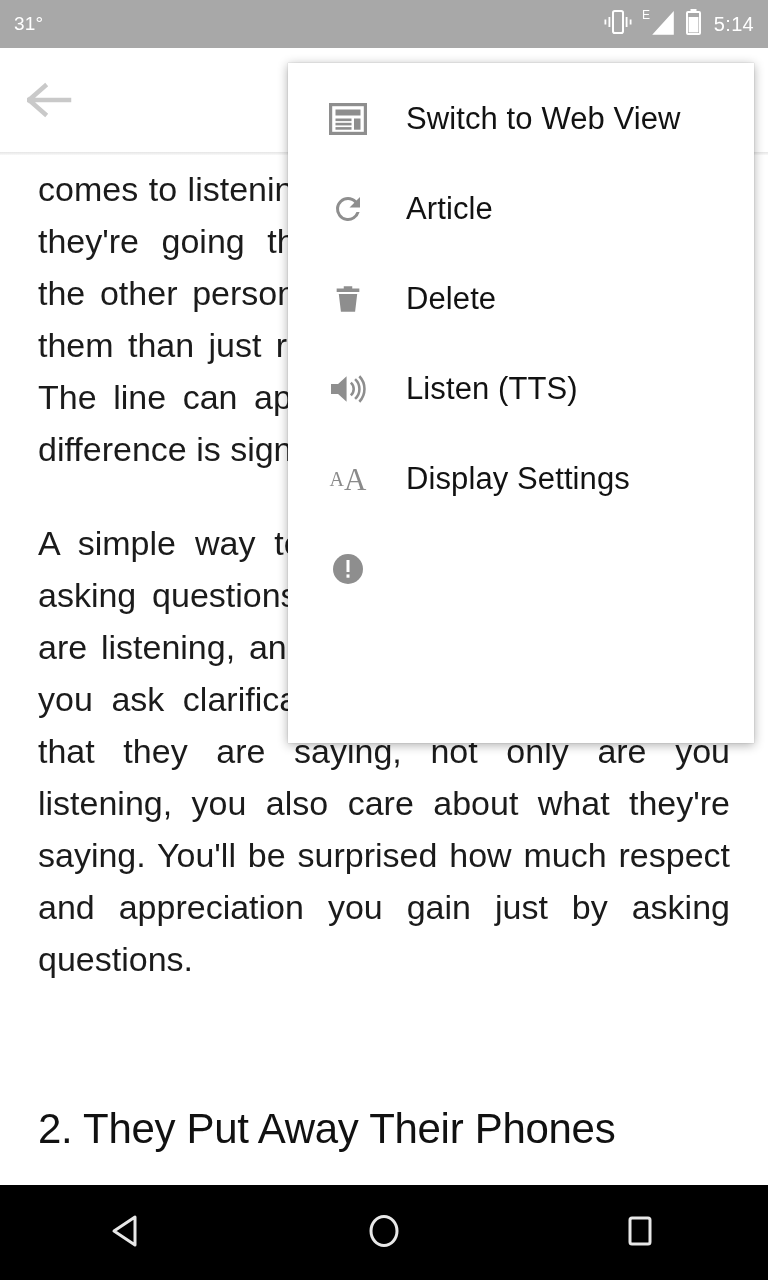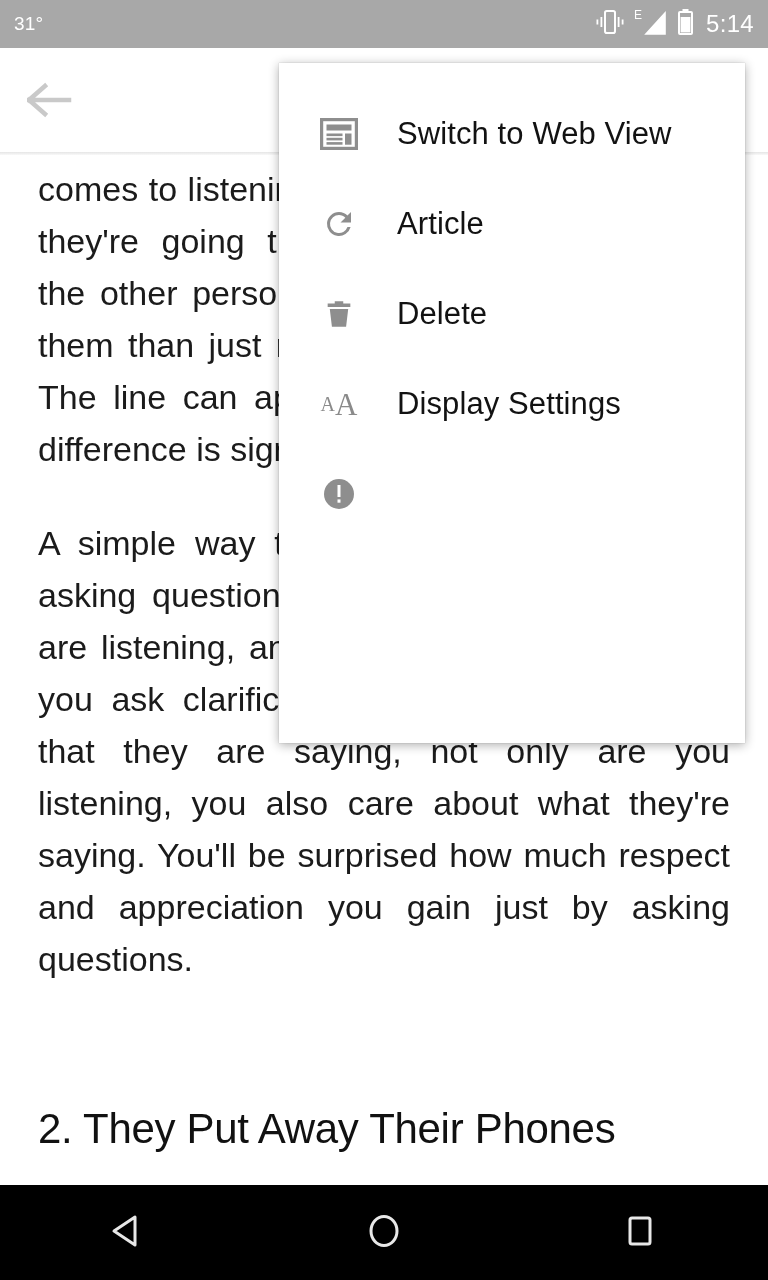--- a/index.html
+++ b/index.html
@@ -13,21 +13,21 @@
 
   
   #status-bar {
     position:absolute; top:0; left:0; width:768px; height:48px;
     background:#a8a8a8; color:#ffffff;
     display:flex; align-items:center; justify-content:space-between;
     padding:0 14px;
   }
   #status-left { font-size:19px; letter-spacing:.2px; display:flex; align-items:flex-start; }
   #status-right { display:flex; align-items:center; gap:9px; }
-  #status-right .clock { font-size:24px; letter-spacing:.3px; margin-left:3px; }
+  #status-right .clock { font-size:20px; letter-spacing:.3px; margin-left:3px; }
   .sicon { display:block; }
 
   
   #toolbar {
     position:absolute; top:48px; left:0; width:768px; height:107px;
     background:#ffffff;
   }
   #back-button {
     position:absolute; left:26px; top:30px;
     width:48px; height:48px;
@@ -58,24 +58,24 @@
   }
 
   
   #toolbar-shadow {
     position:absolute; top:152px; left:0; width:768px; height:4px;
     background:linear-gradient(to bottom, rgba(0,0,0,.10), rgba(0,0,0,0));
   }
 
   
   #overflow-menu {
-    position:absolute; left:279px; top:63px; width:466px; height:680px;
+    position:absolute; left:288px; top:63px; width:466px; height:680px;
     background:#ffffff;
     box-shadow:0 2px 10px rgba(0,0,0,.32), 0 0 1px rgba(0,0,0,.25);
-    padding:26px 0 24px 0;
+    padding:11px 0 24px 0;
   }
   .menu-item {
     height:90px; display:flex; align-items:center;
     padding-left:38px; cursor:pointer;
   }
   .menu-icon {
     width:44px; height:44px; flex:0 0 44px;
     display:flex; align-items:center; justify-content:center;
     color:#757575;
   }
@@ -182,20 +182,31 @@
 
     <div class="menu-item">
       <span class="menu-icon">
         <svg width="34" height="36" viewBox="0 0 24 24" fill="#8e8e8e">
           <path d="M9 3h6v1.5h5V7H4V4.5h5V3zm-3.5 5.5h13L17 21H7L5.5 8.5z"></path>
         </svg>
       </span>
       <span class="menu-label">Delete</span>
     </div>
 
+    <div class="menu-item">
+      <span class="menu-icon">
+        <svg width="38" height="34" viewBox="0 0 26 24">
+          <polygon points="1,8.5 6,8.5 12,3 12,21 6,15.5 1,15.5" fill="#8e8e8e"></polygon>
+          <path d="M15 7.5a6 6 0 0 1 0 9" fill="none" stroke="#8e8e8e" stroke-width="1.8"></path>
+          <path d="M18 5a9.5 9.5 0 0 1 0 14" fill="none" stroke="#8e8e8e" stroke-width="1.8"></path>
+          <path d="M21 3a13 13 0 0 1 0 18" fill="none" stroke="#8e8e8e" stroke-width="1.8"></path>
+        </svg>
+      </span>
+      <span class="menu-label">Listen (TTS)</span>
+    </div>
 
     <div class="menu-item">
       <span class="menu-icon aA">
         <span class="small">A</span>
           <span class="big">A</span>
       </span>
       <span class="menu-label">Display Settings</span>
     </div>
 
     <div class="menu-item">

